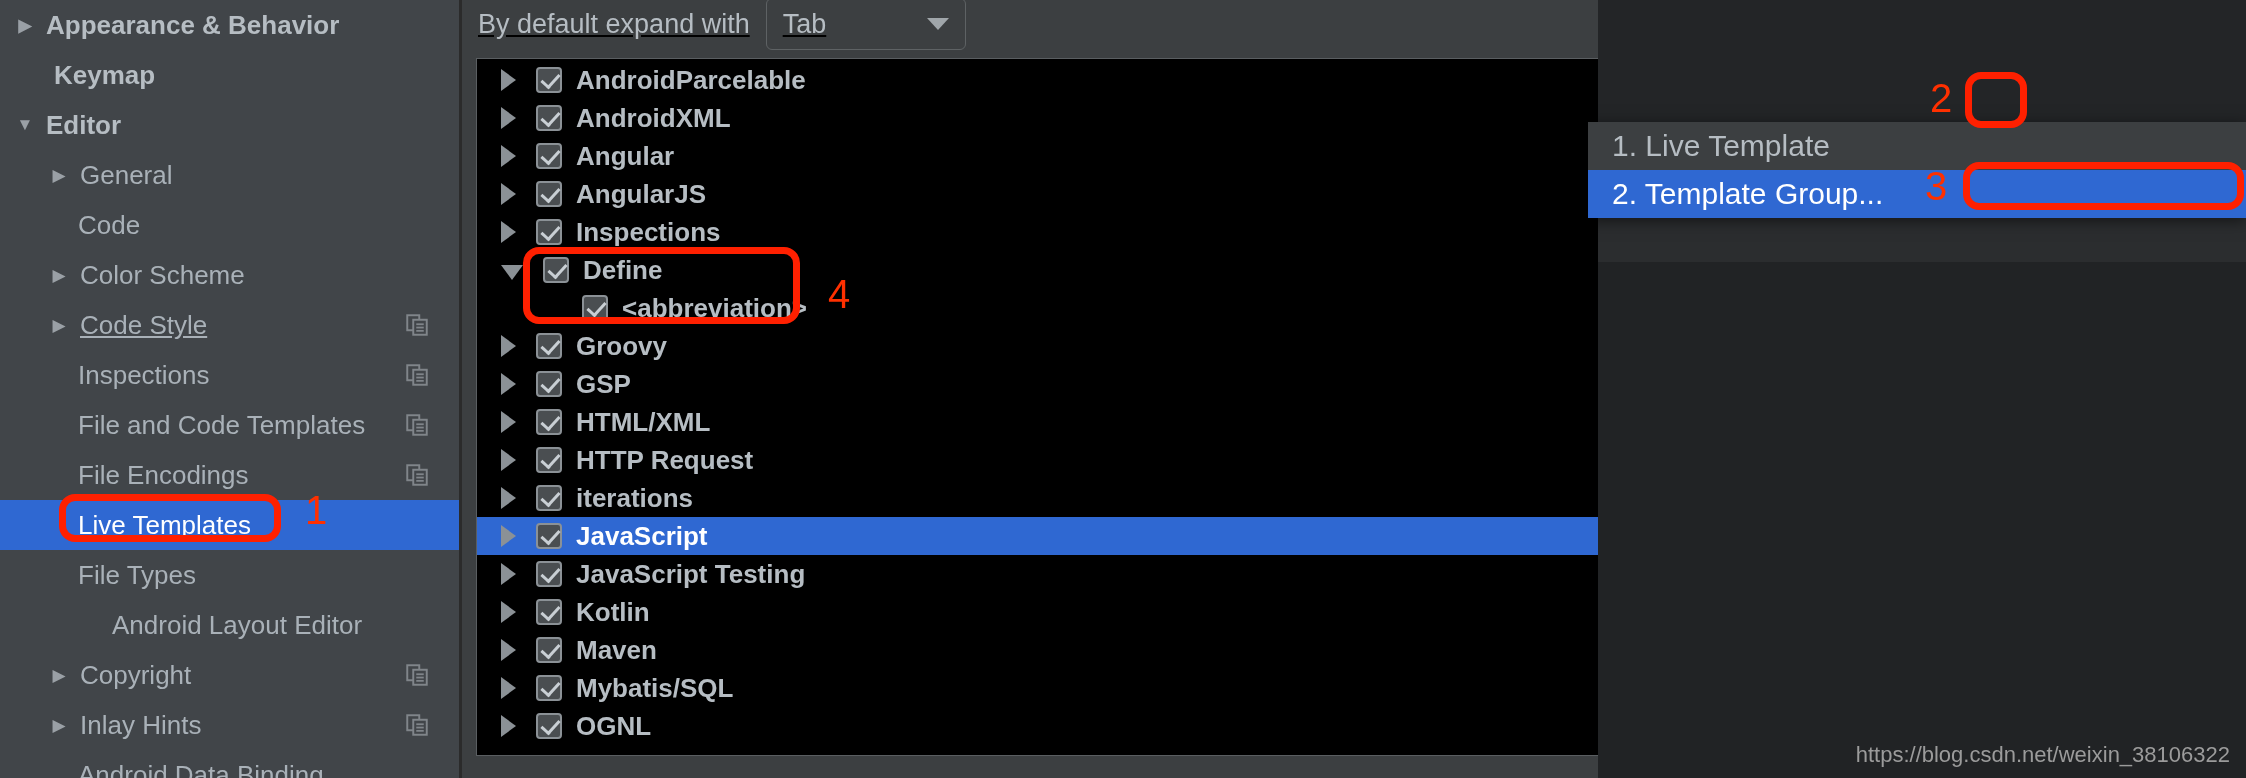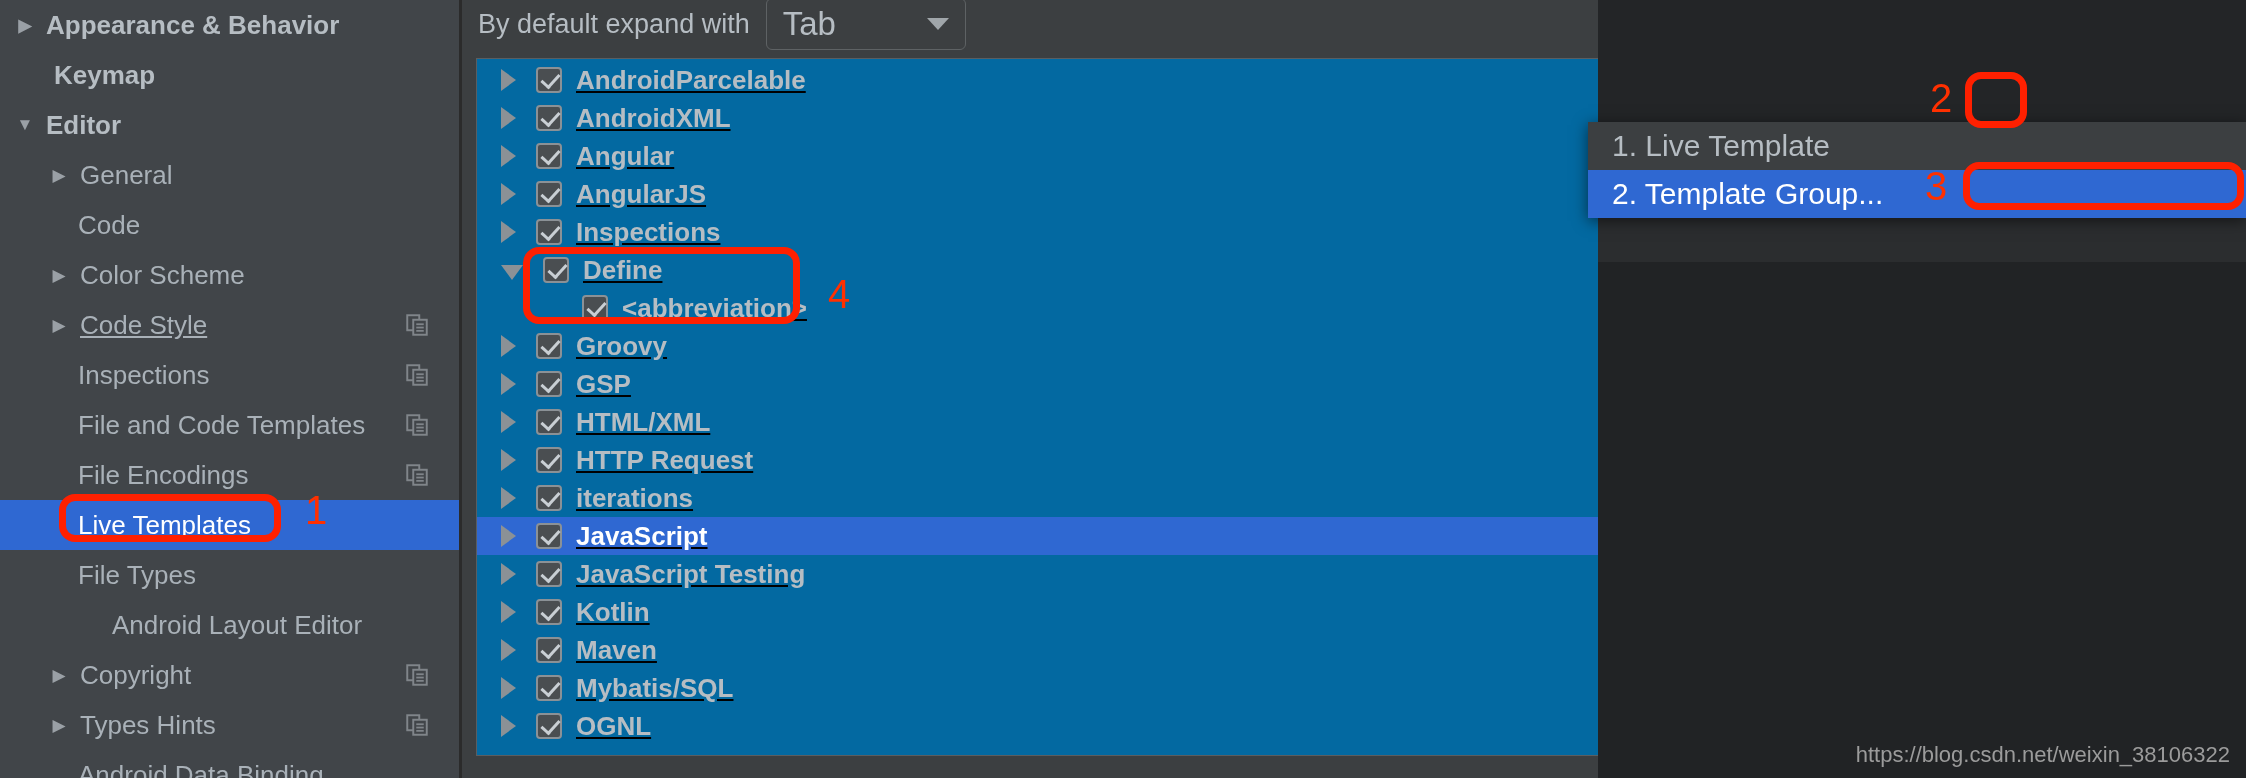--- a/index.html
+++ b/index.html
@@ -46,55 +46,54 @@
     background:#2b2b2b;
   }
 
   
   #main {
     position:absolute; left:462px; top:0; right:0; height:778px;
     background:#3c3f41;
   }
   #toolbar-row {
     position:absolute; left:0; top:0; width:100%; height:48px;
-    display:flex; align-items:center;
+    display:flex; align-items:center;text-decoration:underline;
   }
   #expand-label {
     margin-left:16px;
     color:#b6bdc3; font-size:27px;
   }
   #expand-select {
     margin-left:16px;
     width:200px; height:52px;
     background:#3c3f41;
     border:1px solid #5e6264;
     border-radius:6px;
     display:flex; align-items:center;
     position:relative;
   }
   #expand-select-value {
-    margin-left:16px; color:#b6bdc3; font-size:33px;
+    margin-left:16px; color:#b6bdc3; font-size:27px;
   }
   #expand-caret {
     position:absolute; right:16px; top:50%;
     transform:translateY(-50%);
     width:0;height:0;
     border-left:11px solid transparent;
     border-right:11px solid transparent;
     border-top:12px solid #a0a6aa;
   }
 
   
   #tree-panel {
     position:absolute; left:14px; top:58px;
     width:1496px; height:698px;
     border:1px solid #5a5e61;
-    background:#0369a1;
+    background:#000000;
     overflow:hidden;
-    text-decoration:underline;
   }
   .tree-row {
     position:relative;
     height:38px;
     display:flex; align-items:center;
     color:#b6bdc3;
     font-size:26px; font-weight:bold;
     white-space:nowrap;
   }
   .tree-row.selected { background:#2f68d2; color:#ffffff; }
@@ -290,21 +289,21 @@
         <svg class="copy-ic" viewBox="0 0 16 16">
           <rect x="1.5" y="1.5" width="8" height="10" fill="none" stroke="#8b9196" stroke-width="1.3"></rect>
           <rect x="5.5" y="4.5" width="9" height="10" fill="#414549" stroke="#8b9196" stroke-width="1.3"></rect>
           <line x1="7.5" y1="7.5" x2="12.5" y2="7.5" stroke="#8b9196" stroke-width="1.2"></line>
           <line x1="7.5" y1="9.7" x2="12.5" y2="9.7" stroke="#8b9196" stroke-width="1.2"></line>
           <line x1="7.5" y1="11.9" x2="12.5" y2="11.9" stroke="#8b9196" stroke-width="1.2"></line>
         </svg>
       </div>
       <div class="side-row">
         <span class="side-arrow" style="left: 48px;">▶</span>
-        <span class="side-label" style="margin-left: 80px;">Types Hints</span>
+        <span class="side-label" style="margin-left: 80px;">Inlay Hints</span>
         <svg class="copy-ic" viewBox="0 0 16 16">
           <rect x="1.5" y="1.5" width="8" height="10" fill="none" stroke="#8b9196" stroke-width="1.3"></rect>
           <rect x="5.5" y="4.5" width="9" height="10" fill="#414549" stroke="#8b9196" stroke-width="1.3"></rect>
           <line x1="7.5" y1="7.5" x2="12.5" y2="7.5" stroke="#8b9196" stroke-width="1.2"></line>
           <line x1="7.5" y1="9.7" x2="12.5" y2="9.7" stroke="#8b9196" stroke-width="1.2"></line>
           <line x1="7.5" y1="11.9" x2="12.5" y2="11.9" stroke="#8b9196" stroke-width="1.2"></line>
         </svg>
       </div>
       <div class="side-row">
         <span class="side-label" style="margin-left: 78px;">Android Data Binding</span>

